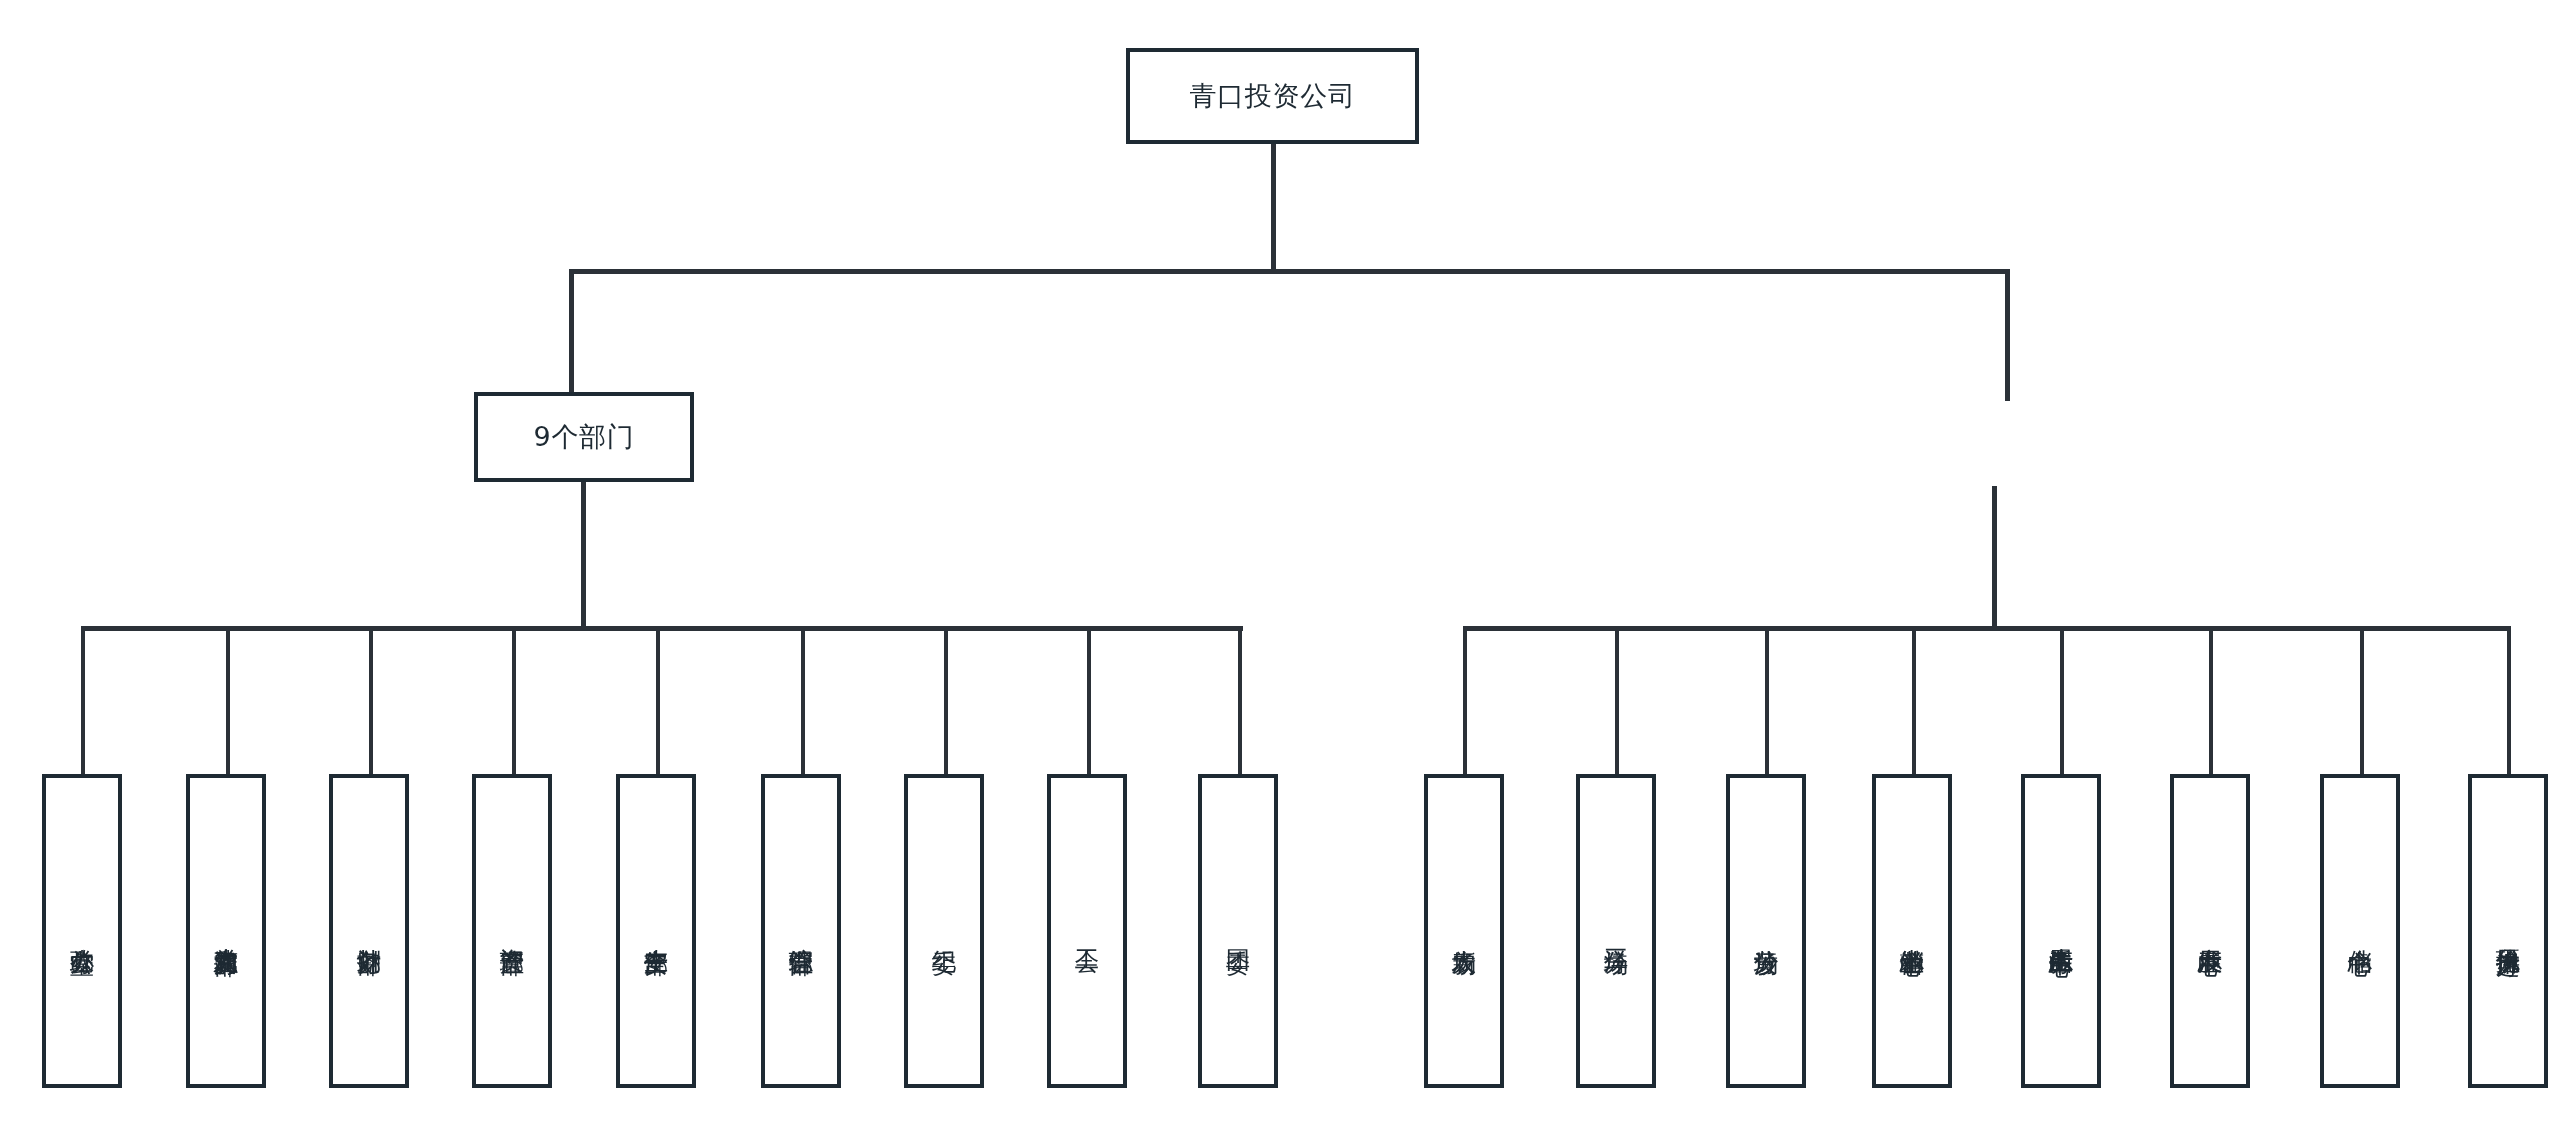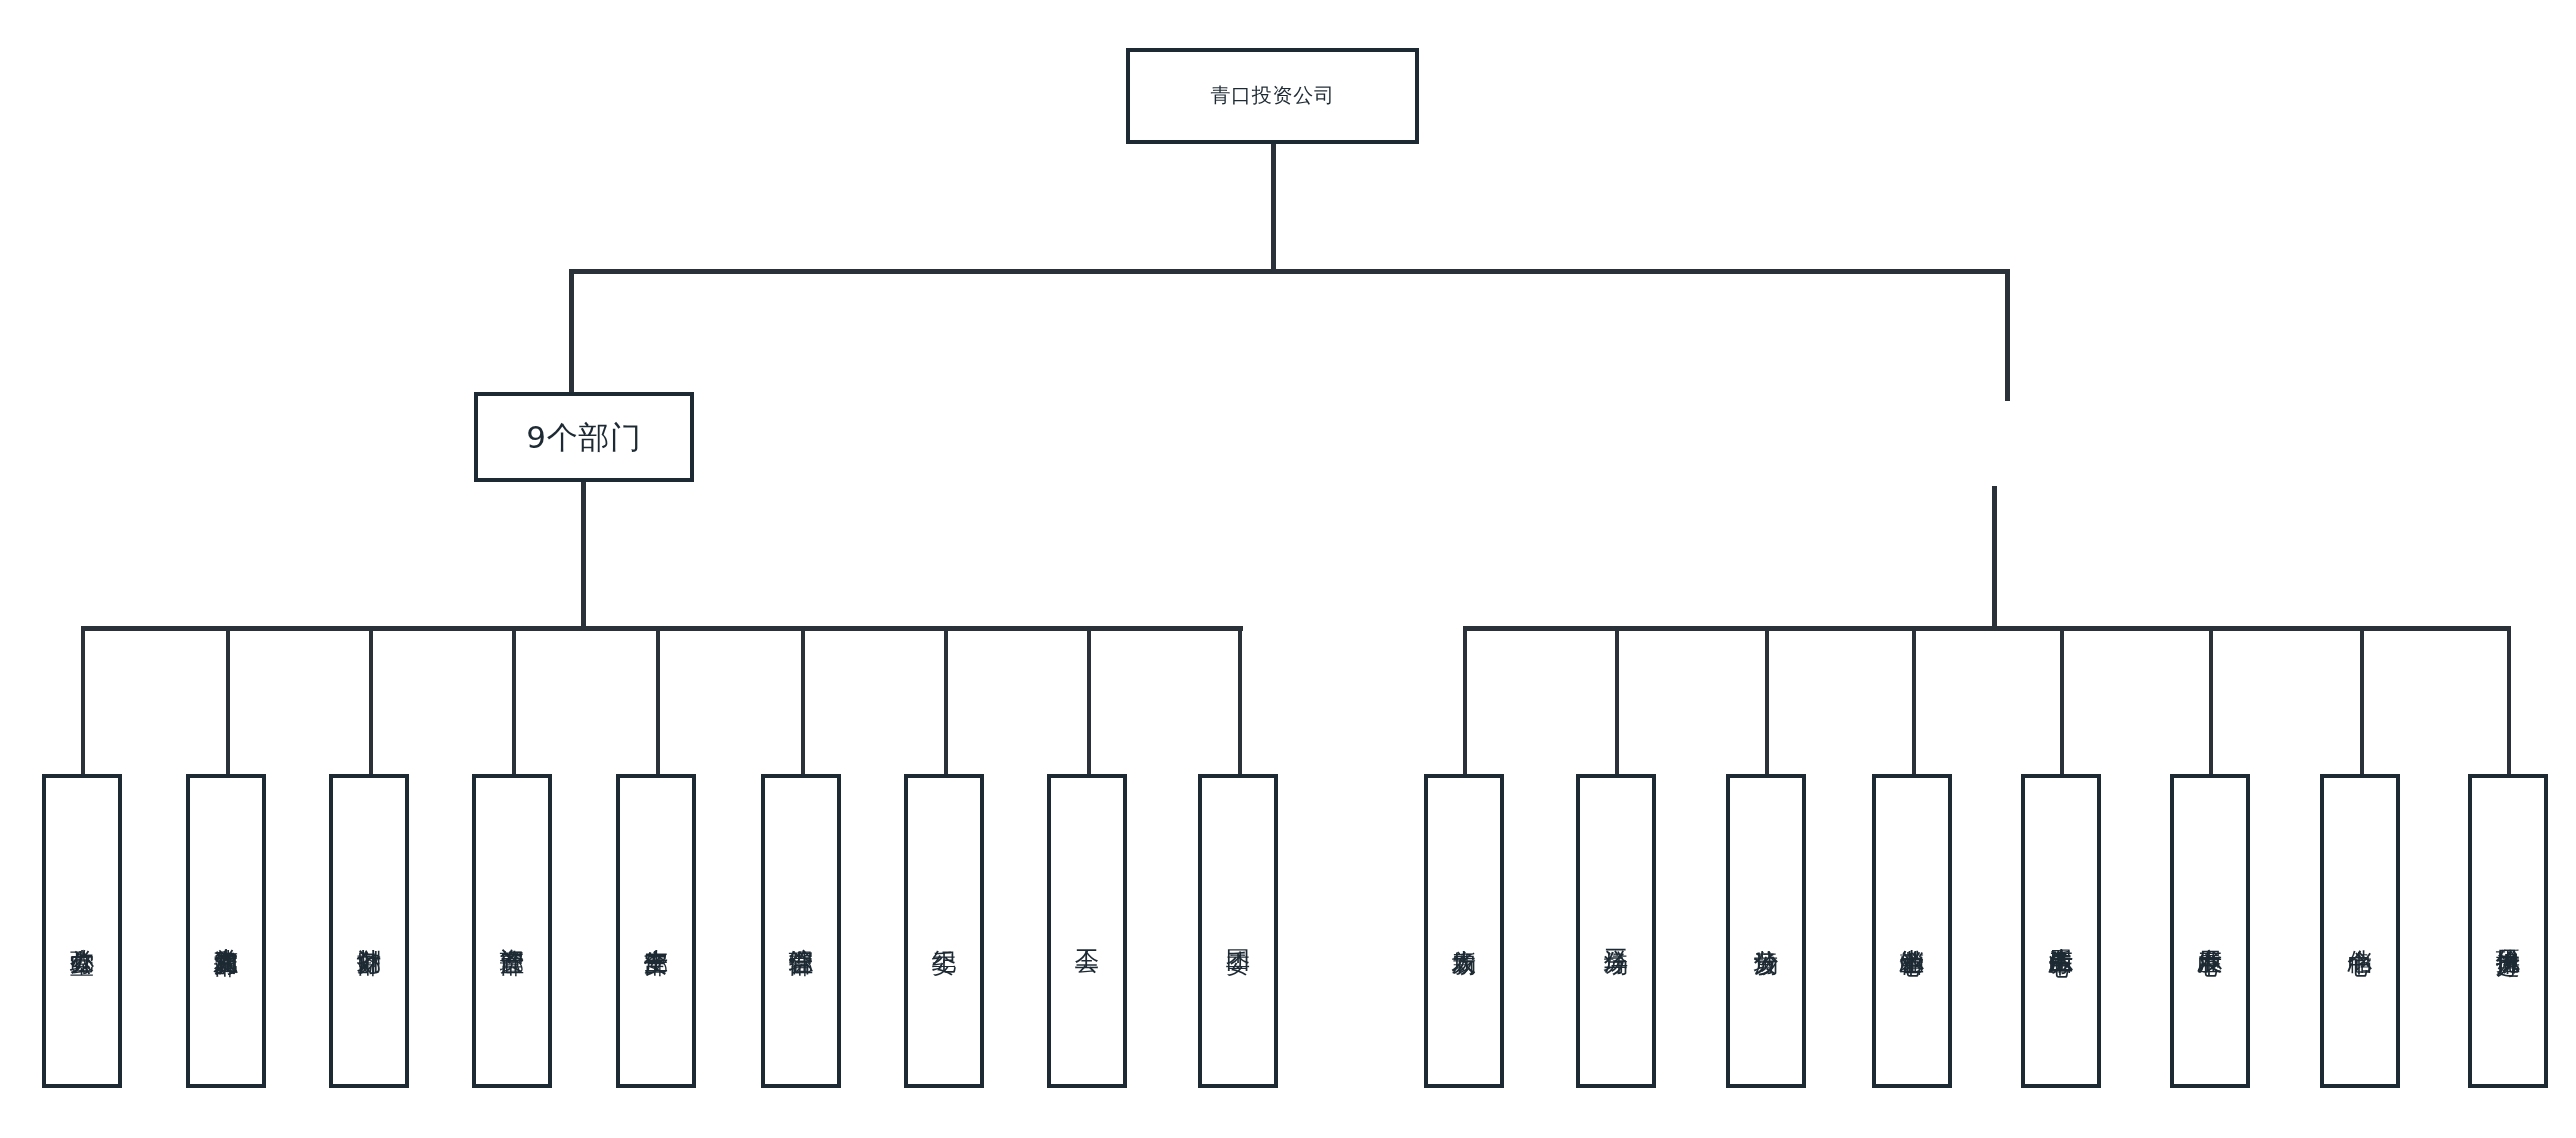--- a/index.html
+++ b/index.html
@@ -25,25 +25,25 @@
     box-sizing: border-box;
     border: 4.8px solid #1e2a33;
     background: #ffffff;
     display: flex;
     align-items: center;
     justify-content: center;
     text-align: center;
     line-height: 1.18;
   }
   .node.root {
-    font-size: 20px;
+    font-size: 27px;
     letter-spacing: 0.7px;
   }
   .node.level2 {
-    font-size: 31px;
+    font-size: 27px;
     letter-spacing: 0.7px;
   }
   .node.leaf {
     border-width: 4.1px;
     font-size: 24.4px;
     letter-spacing: 0.7px;
     writing-mode: vertical-rl;
     text-orientation: upright;
     align-items: center;
     justify-content: center;

